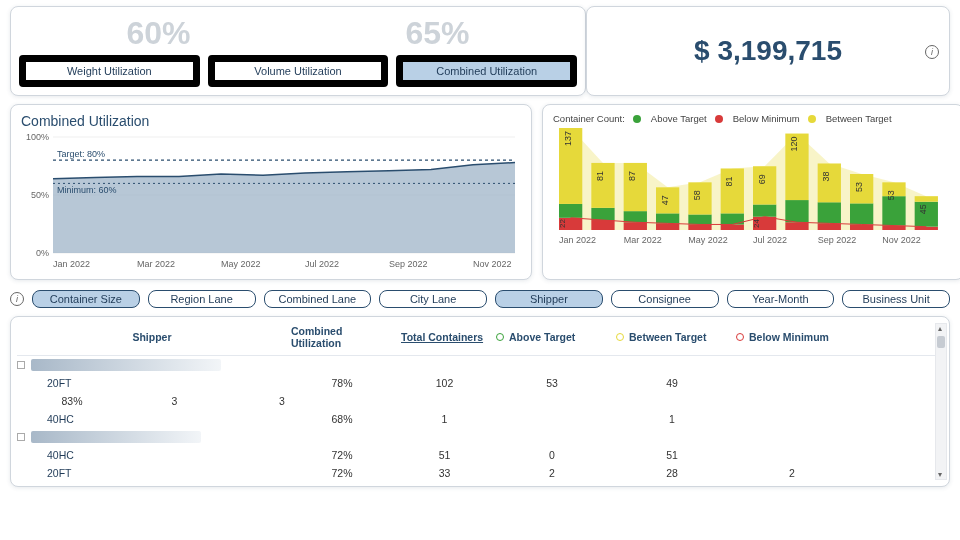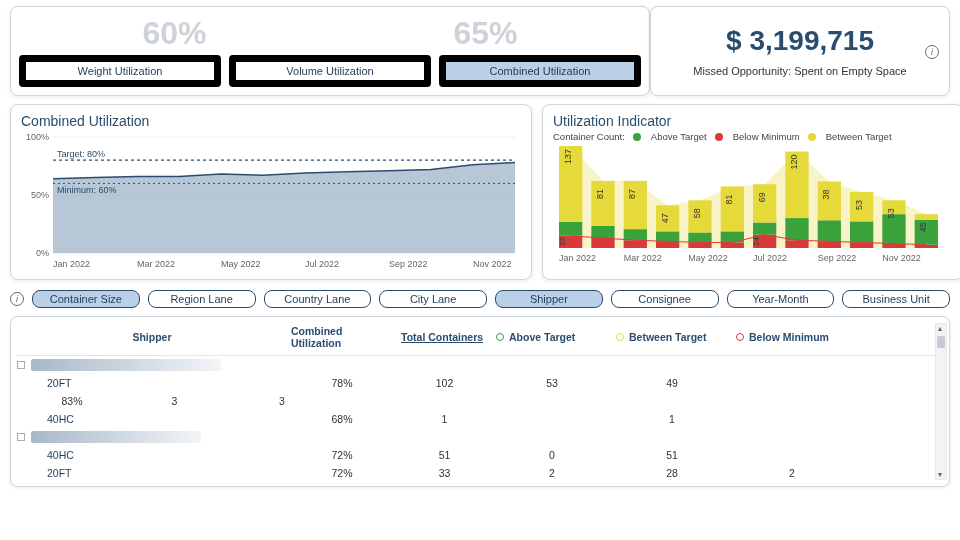--- a/index.html
+++ b/index.html
@@ -3,21 +3,21 @@
 <meta charset="utf-8">
 <style>
   *{box-sizing:border-box;margin:0;padding:0;font-family:"Segoe UI",Arial,sans-serif}
   body{background:#fff;width:960px;height:540px;overflow:hidden;font-size:11px;color:#333}
   .page{padding:6px 10px}
   .row{display:flex;gap:10px}
   .card{background:#fff;border:1px solid #d0d6dd;border-radius:8px;box-shadow:0 1px 4px rgba(50,70,100,.12);padding:8px 10px}
   
   .kpi-row{gap:0}
   .kpi-left{flex:1;padding:6px 8px 8px}
-  .kpi-right{width:300px;display:flex;flex-direction:column;align-items:center;justify-content:center;position:relative}
+  .kpi-right{width:364px;display:flex;flex-direction:column;align-items:center;justify-content:center;position:relative}
   .kpi-nums{display:flex;justify-content:space-around;align-items:flex-end;padding:4px 0 6px}
   .kpi{font-size:32px;font-weight:700;line-height:1}
   .kpi.dim{color:#cdd3d9}
   .kpi.sel{color:#2a4d6e;font-size:34px}
   .pill-row{display:flex;gap:8px}
   .pill{flex:1;border:7px solid #000000;border-radius:4px;text-align:center;padding:3px 0;font-size:11px;color:#1f3a57;background:#fff;cursor:pointer}
   .pill.active{background:#b9d0e6}
   .money{font-size:28px;font-weight:700;color:#2a4d6e;text-align:center}
   .subtxt{font-size:11px;color:#333;margin-top:8px;text-align:center}
   .info-icon{position:absolute;right:10px;top:38px;width:14px;height:14px;border:1px solid #666;border-radius:50%;font-size:9px;line-height:12px;text-align:center;color:#666;font-style:italic}
@@ -68,21 +68,20 @@
       </div>
       <div class="pill-row">
         <div class="pill">Weight Utilization</div>
         <div class="pill">Volume Utilization</div>
         <div class="pill active">Combined Utilization</div>
       </div>
     </div>
     <div class="card kpi-right">
       <div class="money">$ 3,199,715</div>
       <div class="info-icon">i</div>
-      <div class="subtxt">Missed Opportunity: Spent on Empty Space</div>
     </div>
   </div>
 
   <div class="row charts">
     <div class="card chart-card" style="flex:1.08">
       <div class="chart-title">Combined Utilization</div>
       <svg id="svg-left" width="500" height="140">
           <line x1="32" y1="122" x2="494" y2="122" stroke="#ddd" stroke-width=".5"></line>
           <text x="28" y="125" text-anchor="end" font-size="9" fill="#666">0%</text>
           <line x1="32" y1="64" x2="494" y2="64" stroke="#ddd" stroke-width=".5"></line>
@@ -97,21 +96,20 @@
           <text x="36" y="62.400000000000006" font-size="9" fill="#2a4d6e">Minimum: 60%</text>
           <text x="32" y="136" font-size="9" fill="#666">Jan 2022</text>
           <text x="116" y="136" font-size="9" fill="#666">Mar 2022</text>
           <text x="200" y="136" font-size="9" fill="#666">May 2022</text>
           <text x="284" y="136" font-size="9" fill="#666">Jul 2022</text>
           <text x="368" y="136" font-size="9" fill="#666">Sep 2022</text>
           <text x="452" y="136" font-size="9" fill="#666">Nov 2022</text>
         </svg>
     </div>
     <div class="card chart-card" style="flex:0.92">
-      <div class="chart-title">Utilization Indicator</div>
       <div class="legend">
         <span>Container Count:</span>
         <span class="dot g"></span>
           <span>Above Target</span>
         <span class="dot r"></span>
           <span>Below Minimum</span>
         <span class="dot y"></span>
           <span>Between Target</span>
       </div>
       <svg id="svg-right" width="400" height="122">
@@ -175,21 +173,21 @@
           <text x="329.33333333333337" y="119" font-size="9" fill="#666">Nov 2022</text>
         </svg>
     </div>
   </div>
 
   <div class="filters">
     <div class="info2">i</div>
     <div id="filter-pills" style="display:flex;gap:8px;flex:1">
         <div class="fpill active">Container Size</div>
         <div class="fpill">Region Lane</div>
-        <div class="fpill">Country Lane</div>
+        <div class="fpill">Combined Lane</div>
         <div class="fpill">City Lane</div>
         <div class="fpill active">Shipper</div>
         <div class="fpill">Consignee</div>
         <div class="fpill">Year-Month</div>
         <div class="fpill">Business Unit</div>
       </div>
   </div>
 
   <div class="card table-card">
     <div class="thead">

